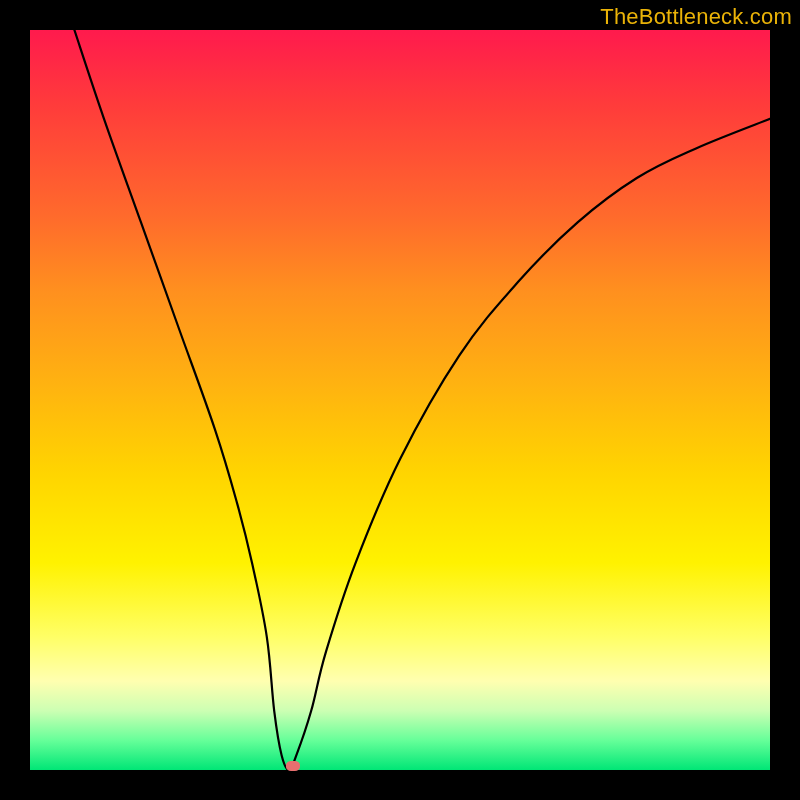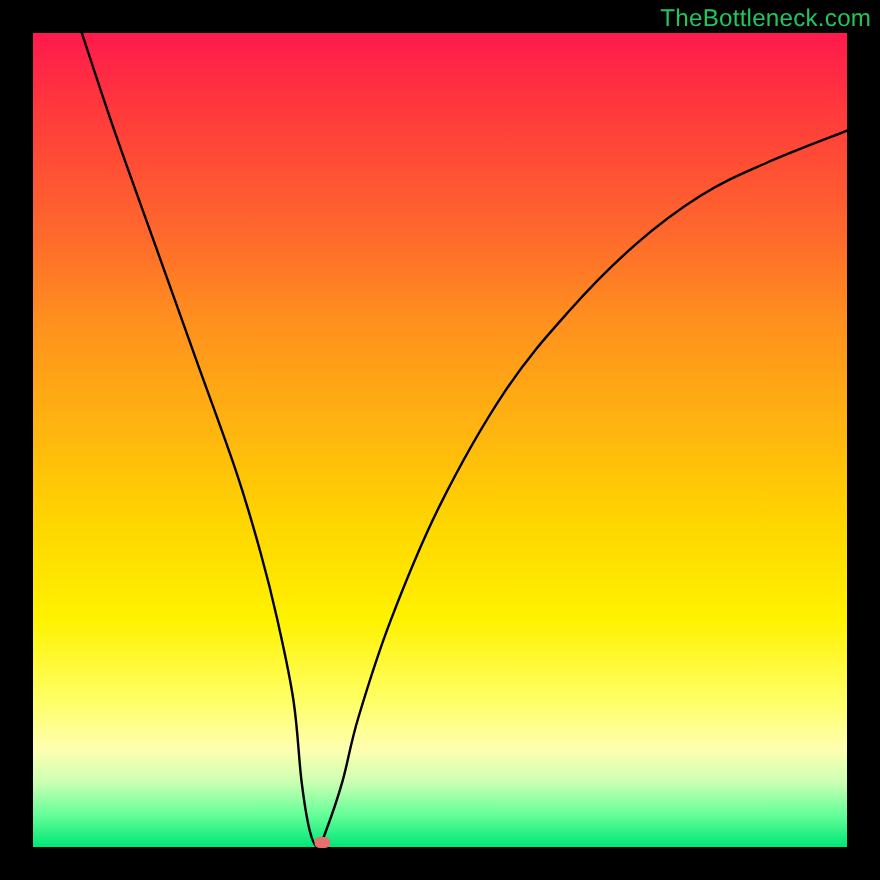--- a/index.html
+++ b/index.html
@@ -41,21 +41,21 @@
   }
   svg.curve {
     position: absolute;
     left: 0; top: 0;
     width: 740px; height: 740px;
   }
   .watermark {
     position: absolute;
     top: 4px;
     right: 8px;
-    color: #22c55e;
+    color: #eab308;
     font-size: 22px;
     font-weight: 500;
     letter-spacing: 0.2px;
   }
   .marker {
     position: absolute;
     width: 14px;
     height: 10px;
     border-radius: 5px / 4px;
     background: #e76f6f;

